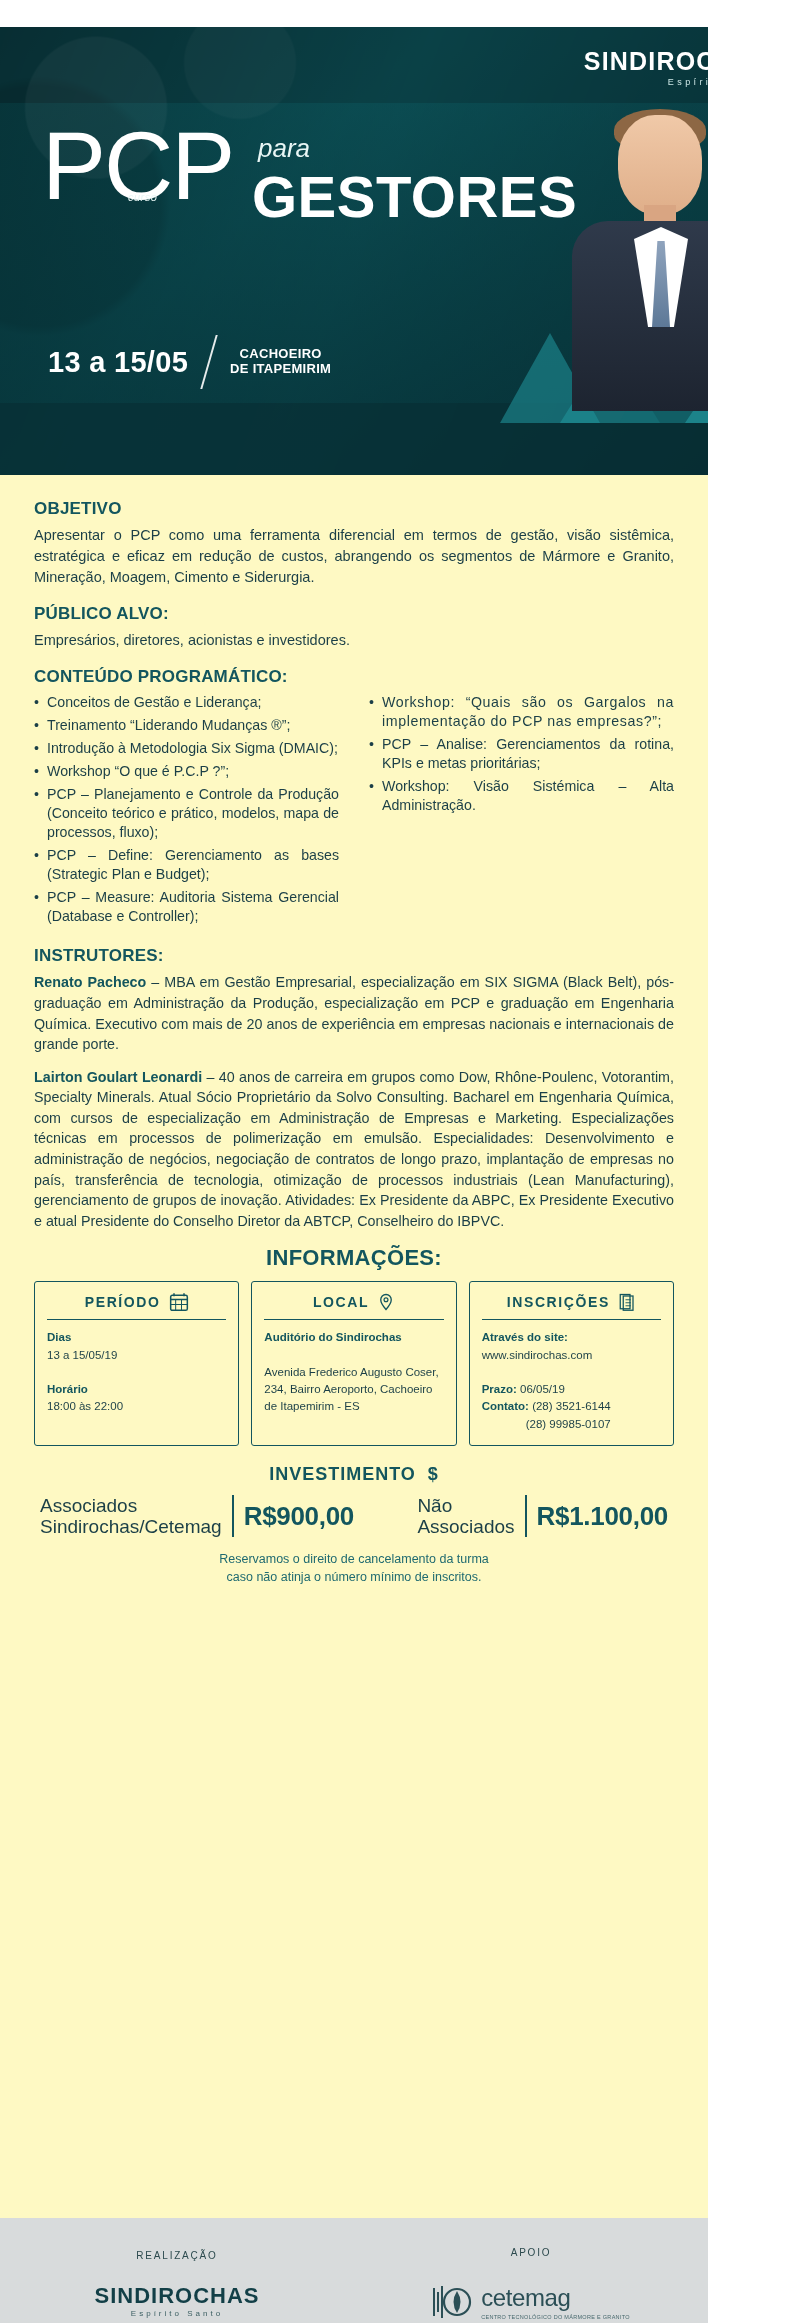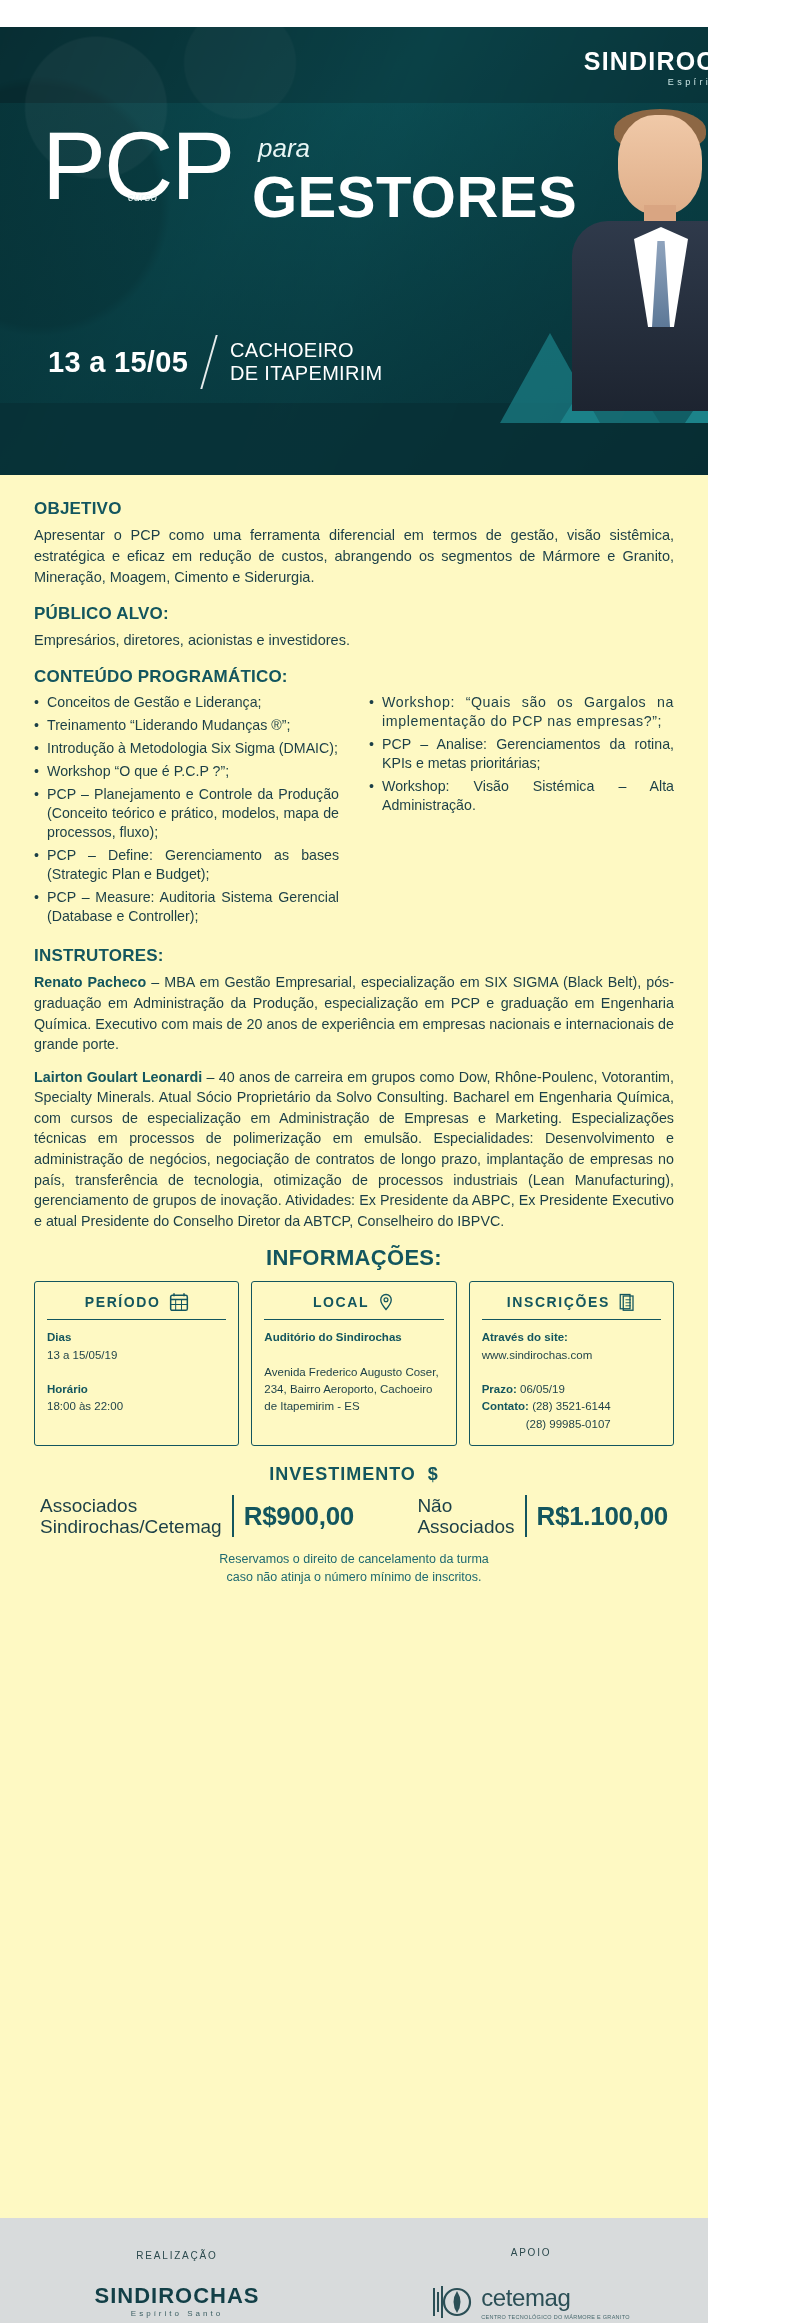--- a/index.html
+++ b/index.html
@@ -208,24 +208,25 @@
   }
   .date-sep {
     width: 2px;
     height: 54px;
     background: #ffffff;
     transform: skewX(-16deg);
     opacity: 0.9;
   }
   .city-text {
     color: #ffffff;
-    font-size: 20px;
-    font-weight: normal;
+    font-size: 13px;
+    font-weight: bold;
     line-height: 1.15;
     letter-spacing: 0.3px;
+    text-align: center;
   }
 
   
   .content {
     position: relative;
     padding: 24px 34px 0 34px;
     color: #13383f;
   }
   .sec-title {
     color: #13565e;

